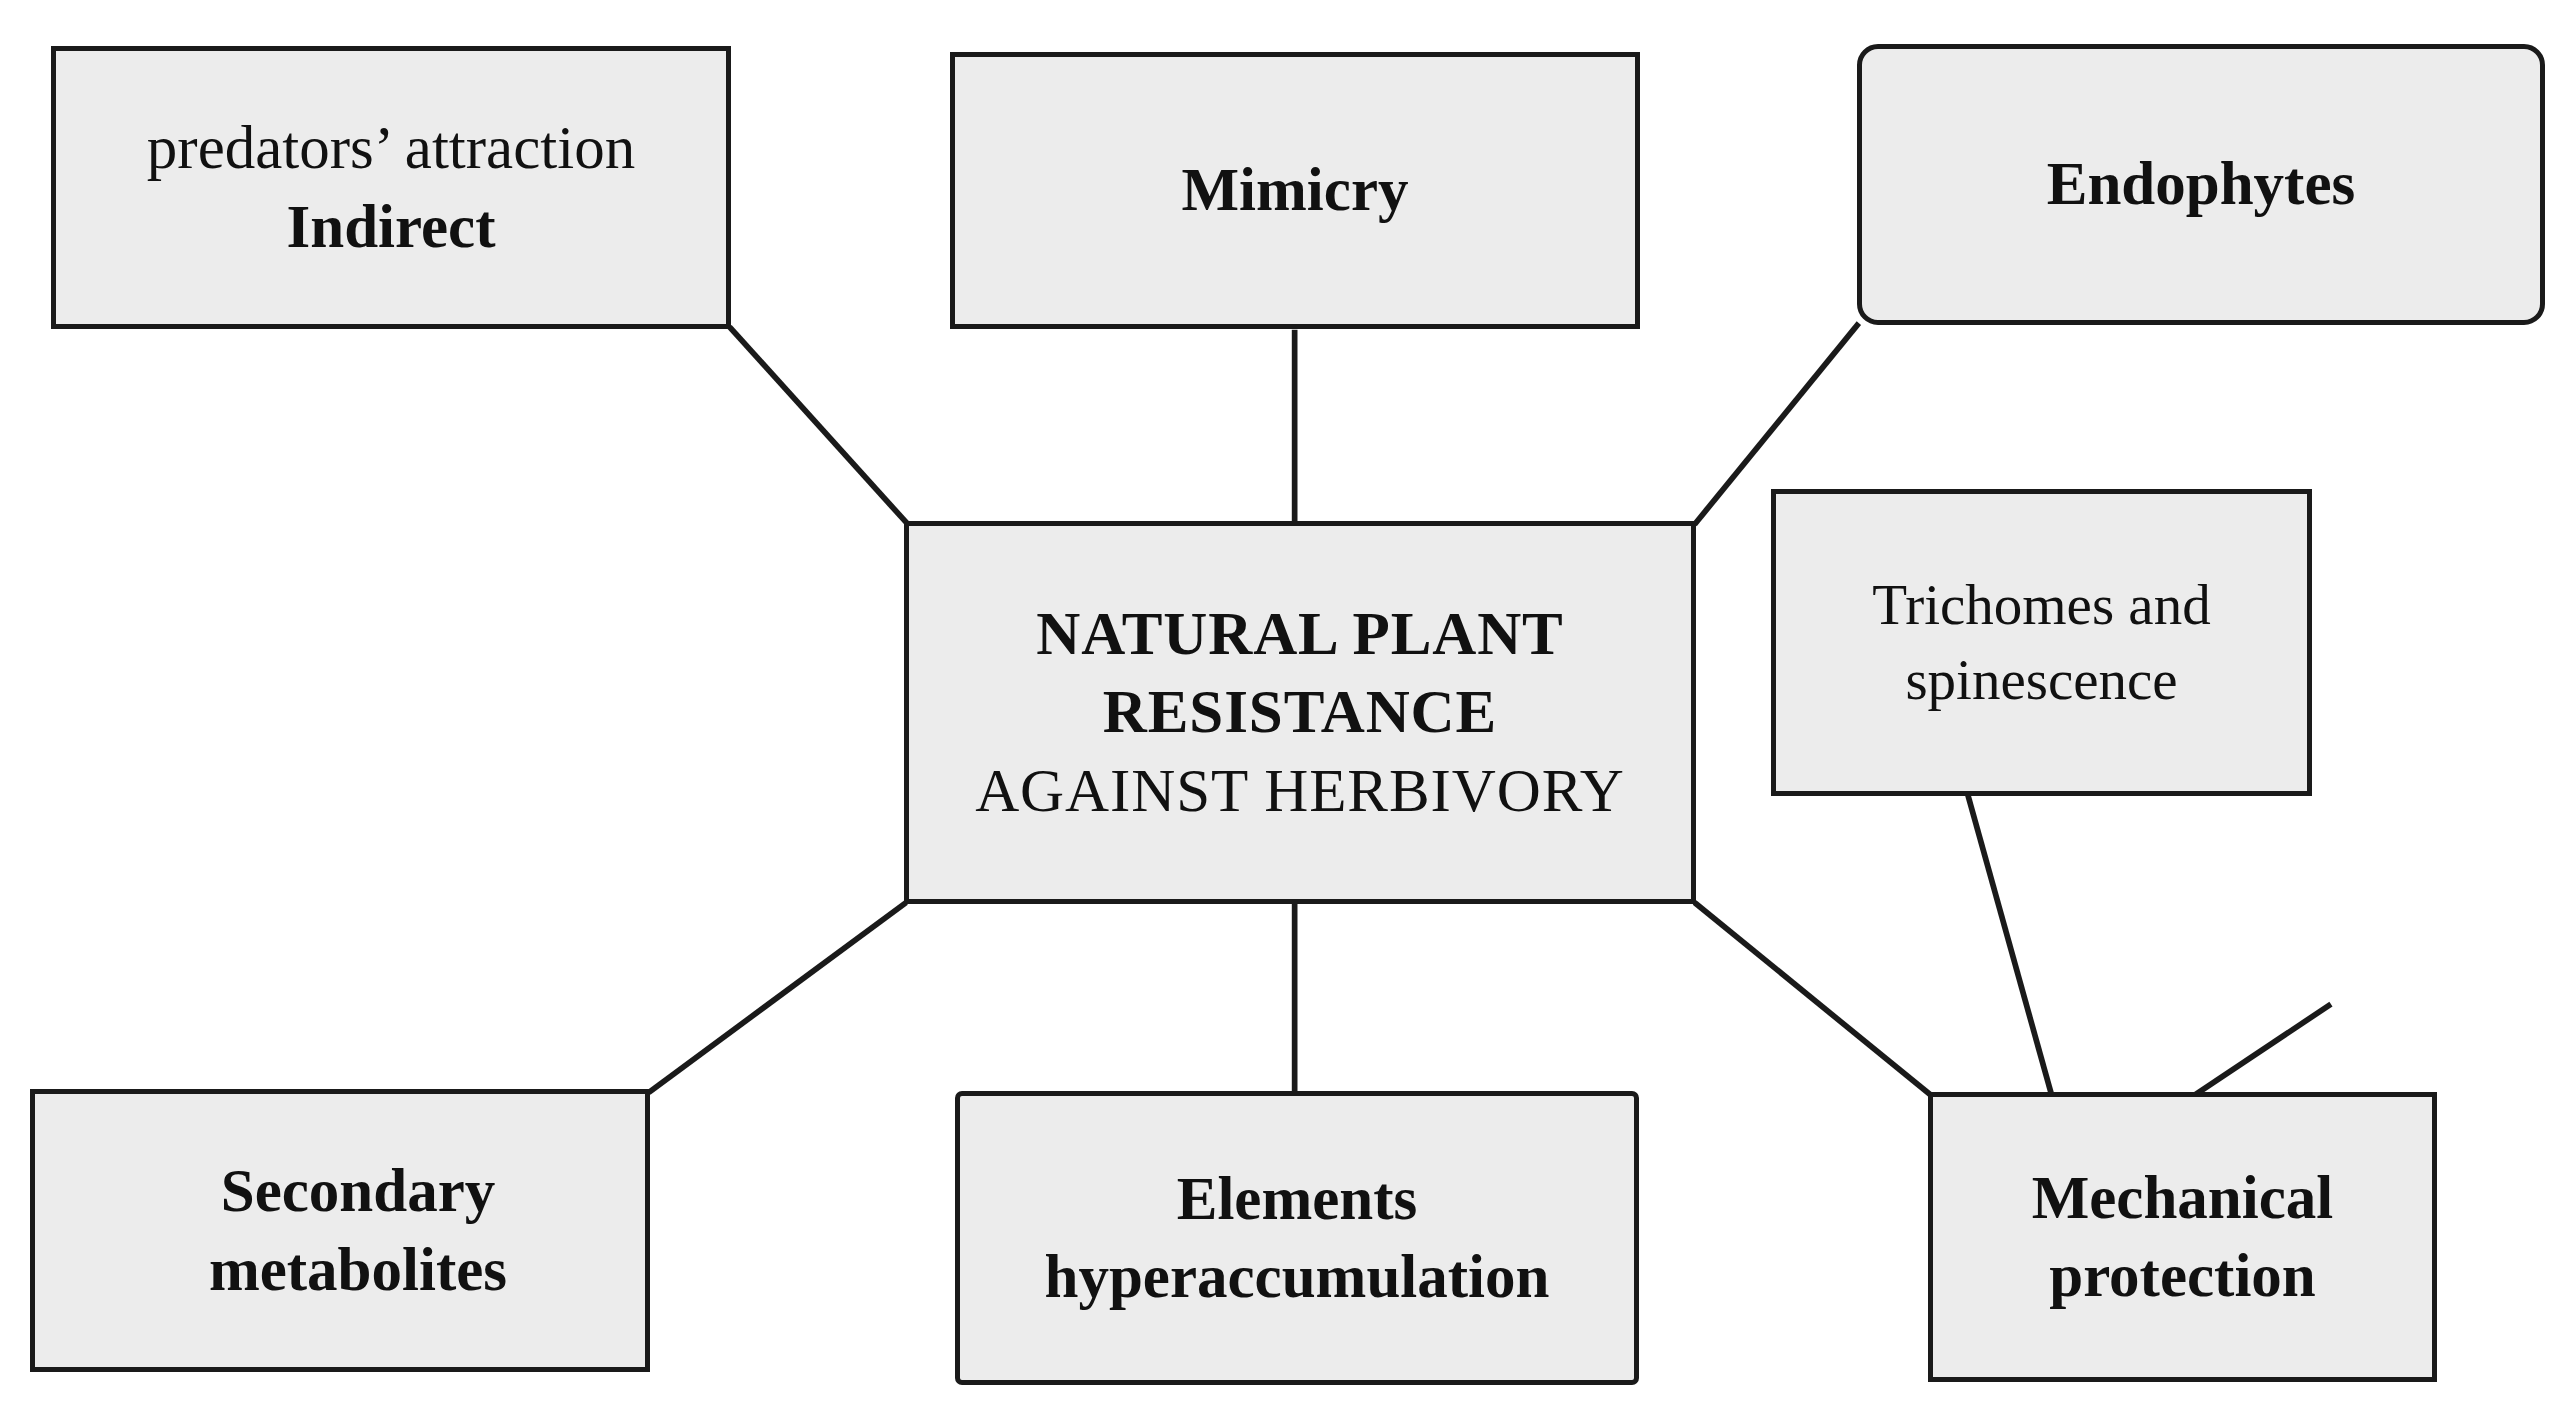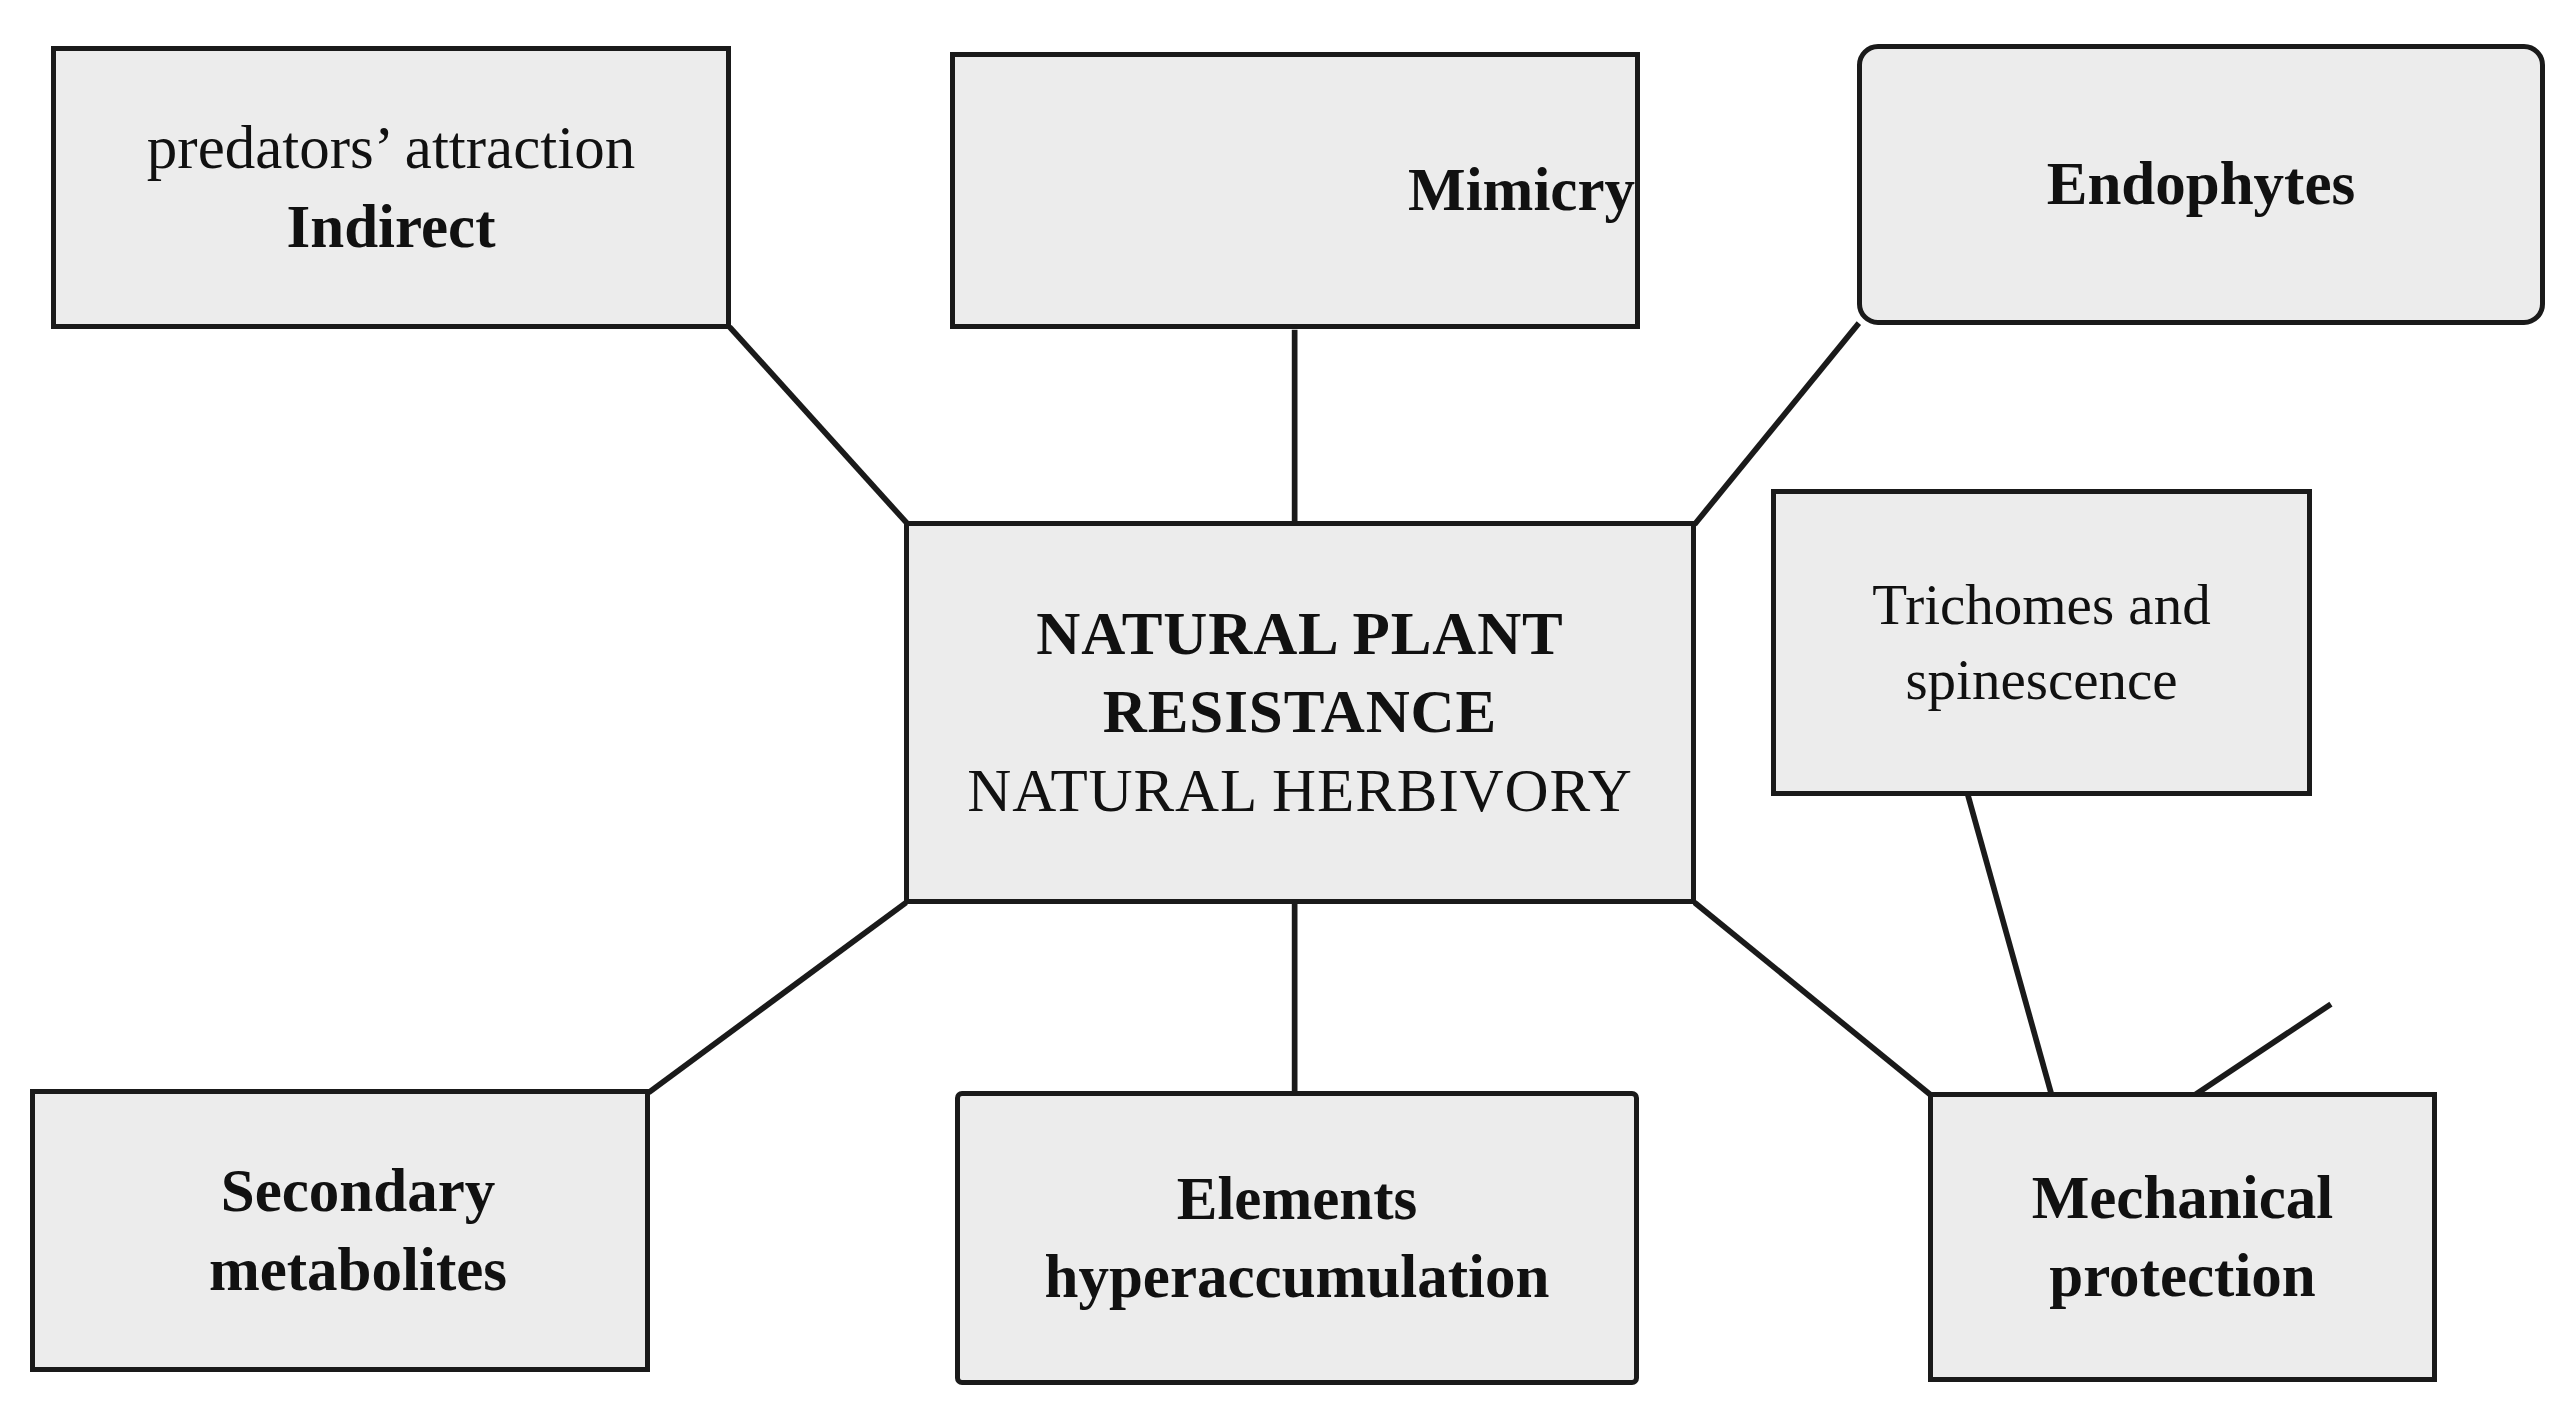--- a/index.html
+++ b/index.html
@@ -42,21 +42,21 @@
     color: var(--text);
   }
   .label { display: block; width: 100%; }
   .l { display: block; font-size: 61px; line-height: 1.28; color: var(--text); }
   .bold { font-weight: bold; }
   .small .l { font-size: 57px; line-height: 1.3; }
   .center-node .l { font-size: 61px; letter-spacing: 0.9px; }
 
   
   .box-indirect   { left: 51px;   top: 46px;   width: 680px; height: 283px; }
-  .box-mimicry    { left: 950px; top: 52px;   width: 690px; height: 277px; text-align: right; }
+  .box-mimicry    { left: 950px; top: 52px;   width: 690px; height: 277px; }
   .box-endophytes { left: 1857px; top: 44px;   width: 688px; height: 281px; border-radius: 21px; }
   .box-center     { left: 904px;  top: 521px;  width: 792px; height: 383px; }
   .box-trichomes  { left: 1771px; top: 489px;  width: 541px; height: 307px; }
   .box-ca-oxalate { left: 2135px; top: 765px;  width: 408px; height: 242px; }
   .box-secondary  { left: 30px;   top: 1089px; width: 620px; height: 283px; padding-left: 36px; }
   .box-elements   { left: 955px; top: 1091px; width: 684px; height: 294px; border-radius: 7px; }
   .box-mechanical { left: 1928px; top: 1092px; width: 509px; height: 290px; }
 </style>
 </head>
 <body>
@@ -90,21 +90,21 @@
   <div class="node box-endophytes">
     <div class="label">
       <span class="l bold">Endophytes</span>
     </div>
   </div>
 
   <div class="node box-center center-node">
     <div class="label">
       <span class="l bold">NATURAL PLANT</span>
       <span class="l bold">RESISTANCE</span>
-      <span class="l">NATURAL HERBIVORY</span>
+      <span class="l">AGAINST HERBIVORY</span>
     </div>
   </div>
 
   <div class="node box-trichomes small">
     <div class="label">
       <span class="l">Trichomes and</span>
       <span class="l">spinescence</span>
     </div>
   </div>
 

